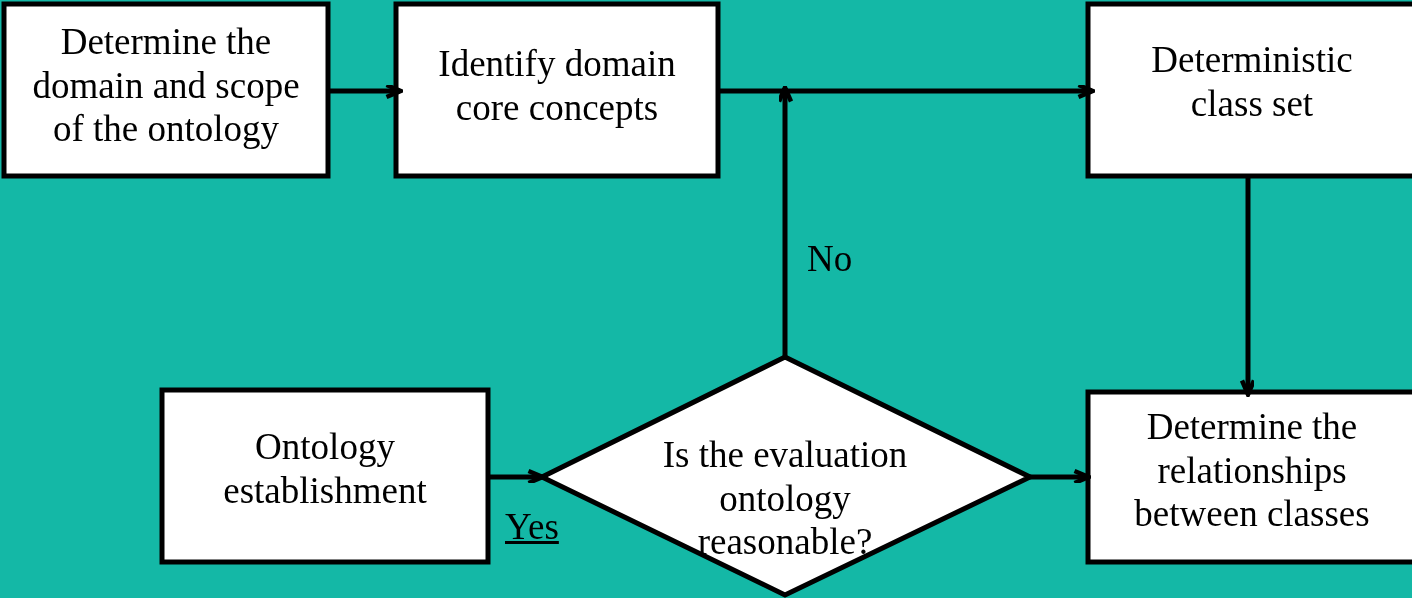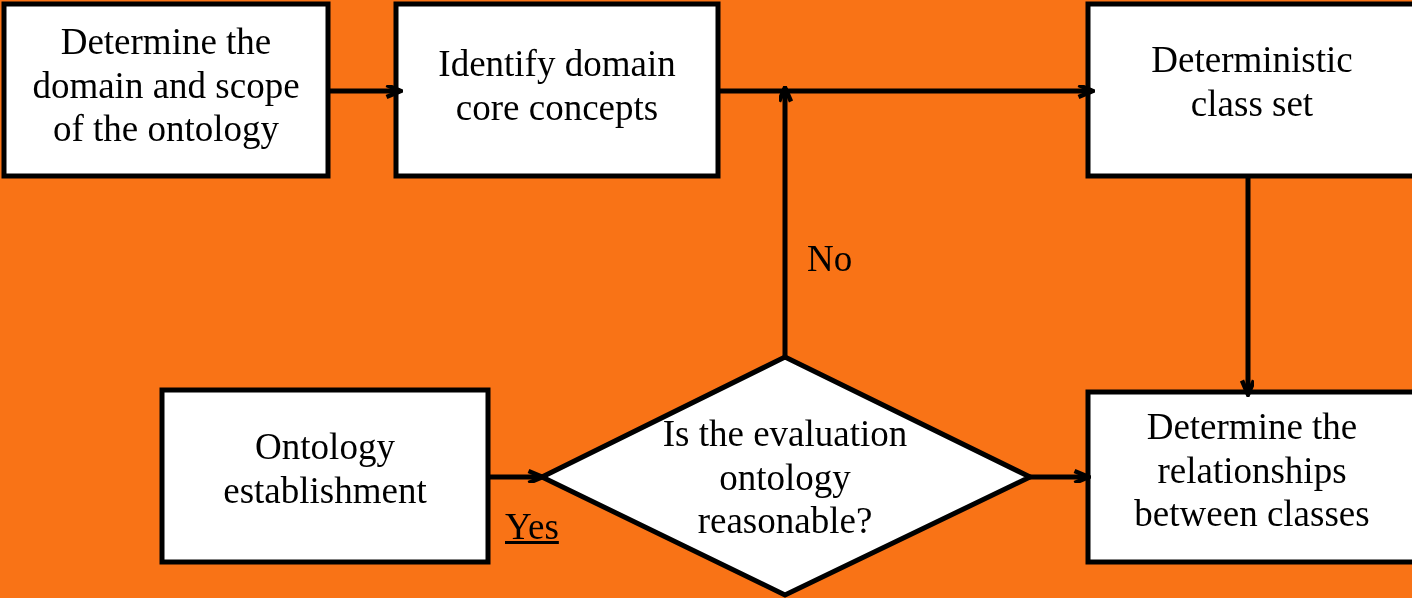--- a/index.html
+++ b/index.html
@@ -4,21 +4,21 @@
 <style>
   html, body {
     margin: 0;
     padding: 0;
     background: #ffffff;
   }
   #canvas {
     position: relative;
     width: 1412px;
     height: 598px;
-    background: #f97316;
+    background: #14b8a6;
     overflow: hidden;
     font-family: "Liberation Serif", "DejaVu Serif", serif;
     color: #000000;
   }
   svg.layer {
     position: absolute;
     left: 0;
     top: 0;
     width: 1412px;
     height: 598px;
@@ -90,21 +90,21 @@
   <div class="node-text" style="left:1088px; top:38px; width:328px;">Deterministic
 class set</div>
 
   <div class="node-text" style="left:1088px; top:405px; width:328px;">Determine the
 relationships
 between classes</div>
 
   <div class="node-text" style="left:162px; top:425px; width:326px;">Ontology
 establishment</div>
 
-  <div class="node-text" style="left:585px; top:412px; width:400px;">Is the evaluation
+  <div class="node-text" style="left:585px; top:433px; width:400px;">Is the evaluation
 ontology
 reasonable?</div>
 
   <div class="edge-label" style="left:807px; top:240px;">No</div>
 
   <div class="edge-label" style="left:505px; top:508px;text-decoration:underline;">Yes</div>
 
 </div>
 
 </body></html>

